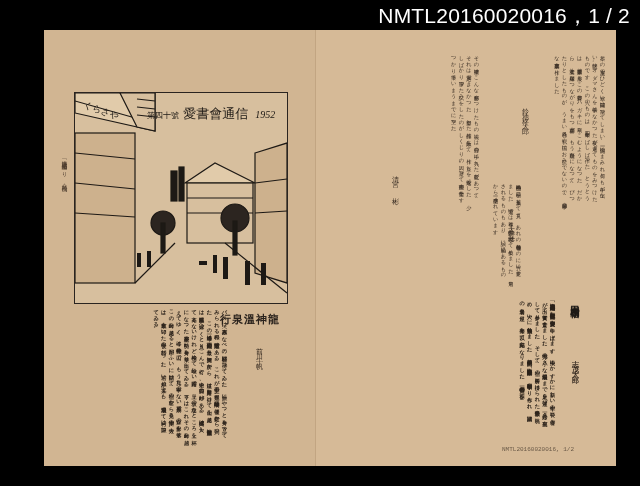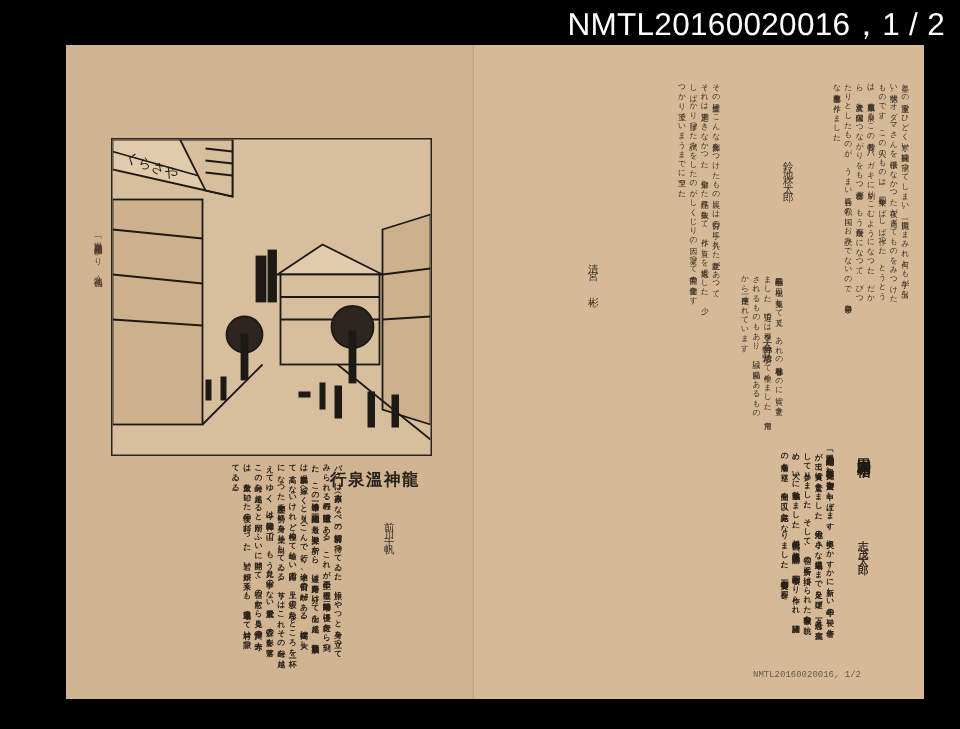--- a/index.html
+++ b/index.html
@@ -63,20 +63,25 @@
           <rect x="62" y="160" width="4" height="14"></rect>
             <rect x="72" y="158" width="4" height="16"></rect>
           <rect x="138" y="162" width="4" height="18"></rect>
             <rect x="148" y="164" width="5" height="22"></rect>
           <rect x="170" y="168" width="5" height="24"></rect>
             <rect x="186" y="170" width="5" height="22"></rect>
           <rect x="124" y="168" width="8" height="4"></rect>
         </g>
         <text x="8" y="14" font-size="9" fill="#1d1915" transform="rotate(20 8 14)">くらさや</text>
       </svg>
+      <div class="illus-title">
+        <small>第四十號</small>
+        <span>愛書會通信</span>
+        <span class="illus-year">1952</span>
+      </div>
     </div>
     <div class="caption" style="left:18px;top:126px;height:130px;">「温泉譜」完結編より　北陸・山代</div>
 
     <div class="htitle" style="left:176px;top:282px;">行泉溫神龍</div>
     <div class="author" style="left:210px;top:312px;height:80px;">前川千帆</div>
     <div class="vtext dense" style="left:26px;top:276px;width:158px;height:130px;">バスは吉原（みなべ）の驛前に待つてゐた。旅にやつと身を立つてみられる程の狹隘道である。これが十三里の道程、三時間半は優に走行から到つた。この邊一帶は南紀國一の最も奥深い所から、道は野路を分けて山を越え、龍神溫泉とは温泉群に嫁へくと入りこんで行く。途中、前日の峠がある。標高は大して高くないけれど極めて嶮しい山路で、上り坂の急なところを一杯になつた乘客が一勢に身を乗り出してゐる。下りはこれその峠を越えてゆく。今は龍神の山で、もう見た事のない風景で、森の影を落すこの峠を越えると岡がふいに開けて、宿の窓から見る十津川の大寺は、太鼓を叩いた午後の時だった。若い娘が来ても、温泉場つて村は賑つてゐる。</div>
   </div>
 
   <div class="fold"></div>
 

